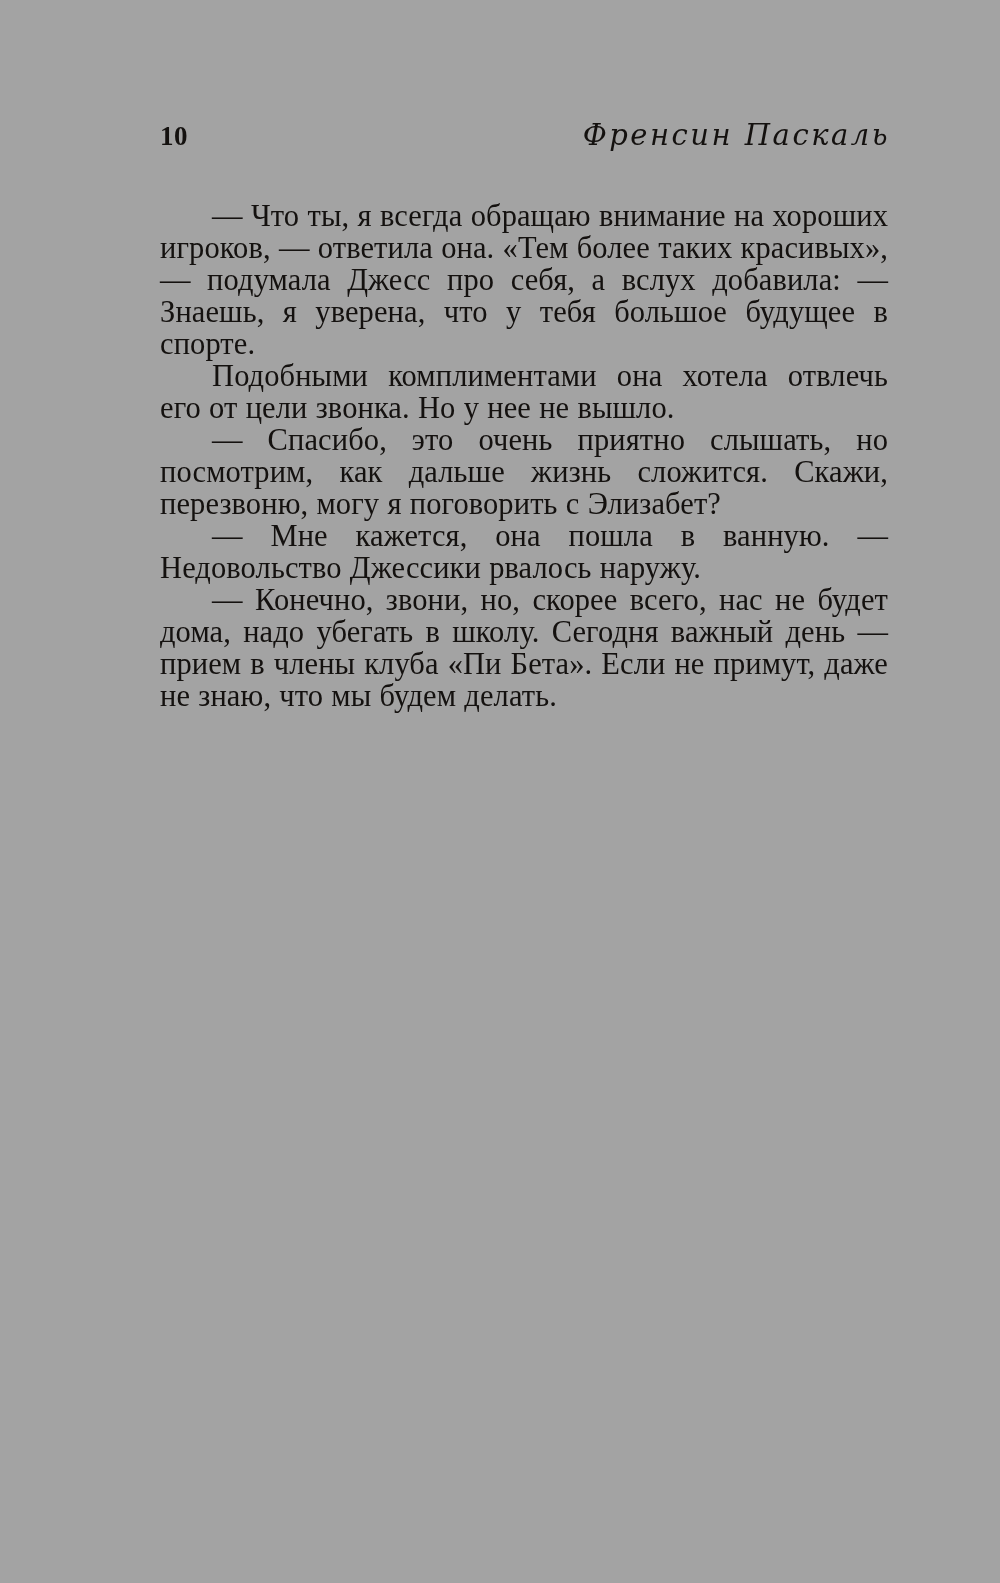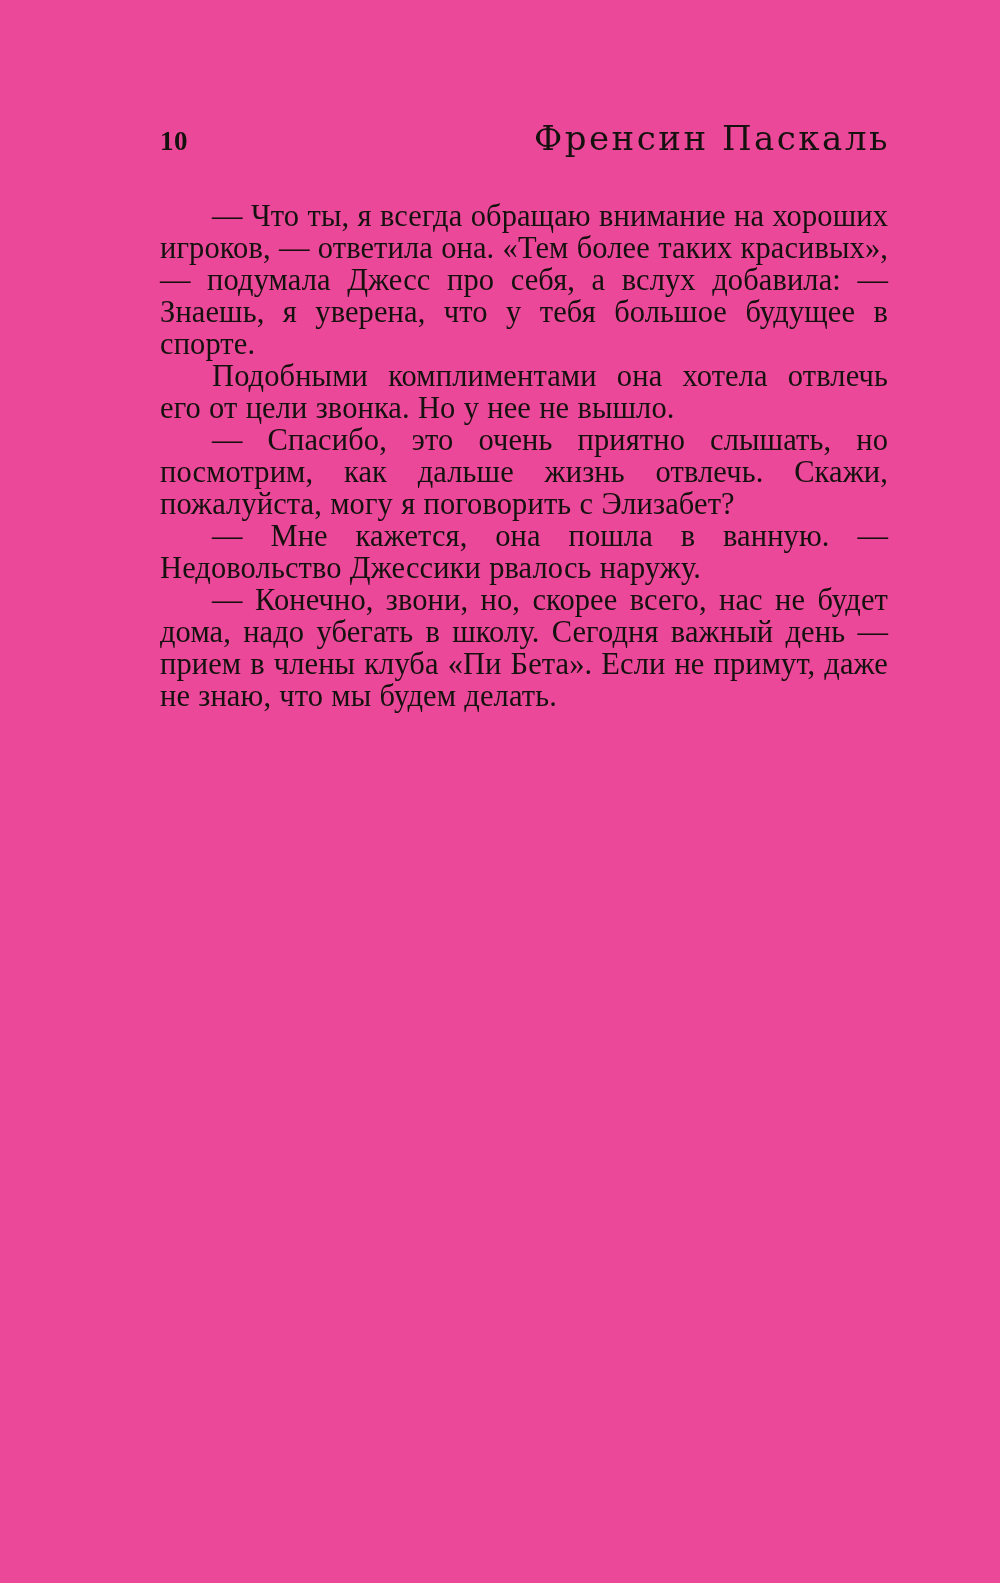--- a/index.html
+++ b/index.html
@@ -4,21 +4,21 @@
 <style>
   html, body {
     margin: 0;
     padding: 0;
     background: #ffffff;
   }
   .page {
     position: relative;
     width: 1000px;
     height: 1583px;
-    background: #ec4899;
+    background: #a3a3a3;
     box-sizing: border-box;
     font-family: "Liberation Serif", "DejaVu Serif", serif;
     color: #14110f;
     overflow: hidden;
   }
   .header {
     position: absolute;
     top: 118px;
     left: 160px;
     right: 110px;
@@ -29,21 +29,22 @@
   }
   .folio {
     font-family: "Liberation Serif", "DejaVu Serif", serif;
     font-weight: bold;
     font-size: 27px;
     letter-spacing: 0.5px;
     color: #14110f;
   }
   .running-title {
     font-family: "DejaVu Serif", "Liberation Serif", serif;
-    font-size: 34px;
+    font-style: italic;
+    font-size: 29px;
     letter-spacing: 2.5px;
     color: #14110f;
     white-space: nowrap;
   }
   .body-text {
     position: absolute;
     top: 200px;
     left: 160px;
     width: 728px;
   }
@@ -68,18 +69,18 @@
 <div class="page">
 
   <div class="header">
     <span class="folio">10</span>
     <span class="running-title">Френсин Паскаль</span>
   </div>
 
   <div class="body-text">
     <p>— Что ты, я всегда обращаю внимание на хороших игроков, — ответила она. «Тем более таких красивых», — подумала Джесс про себя, а вслух добавила: — Знаешь, я уверена, что у тебя большое будущее в спорте.</p>
     <p>Подобными комплиментами она хотела отвлечь его от цели звонка. Но у нее не вышло.</p>
-    <p>— Спасибо, это очень приятно слышать, но посмотрим, как дальше жизнь отвлечь. Скажи, пожалуйста, могу я поговорить с Элизабет?</p>
+    <p>— Спасибо, это очень приятно слышать, но посмотрим, как дальше жизнь сложится. Скажи, перезвоню, могу я поговорить с Элизабет?</p>
     <p>— Мне кажется, она пошла в ванную. — Недовольство Джессики рвалось наружу.</p>
     <p>— Конечно, звони, но, скорее всего, нас не будет дома, надо убегать в школу. Сегодня важный день — прием в члены клуба «Пи Бета». Если не примут, даже не знаю, что мы будем делать.</p>
   </div>
 
 </div>
 
 </body></html>

